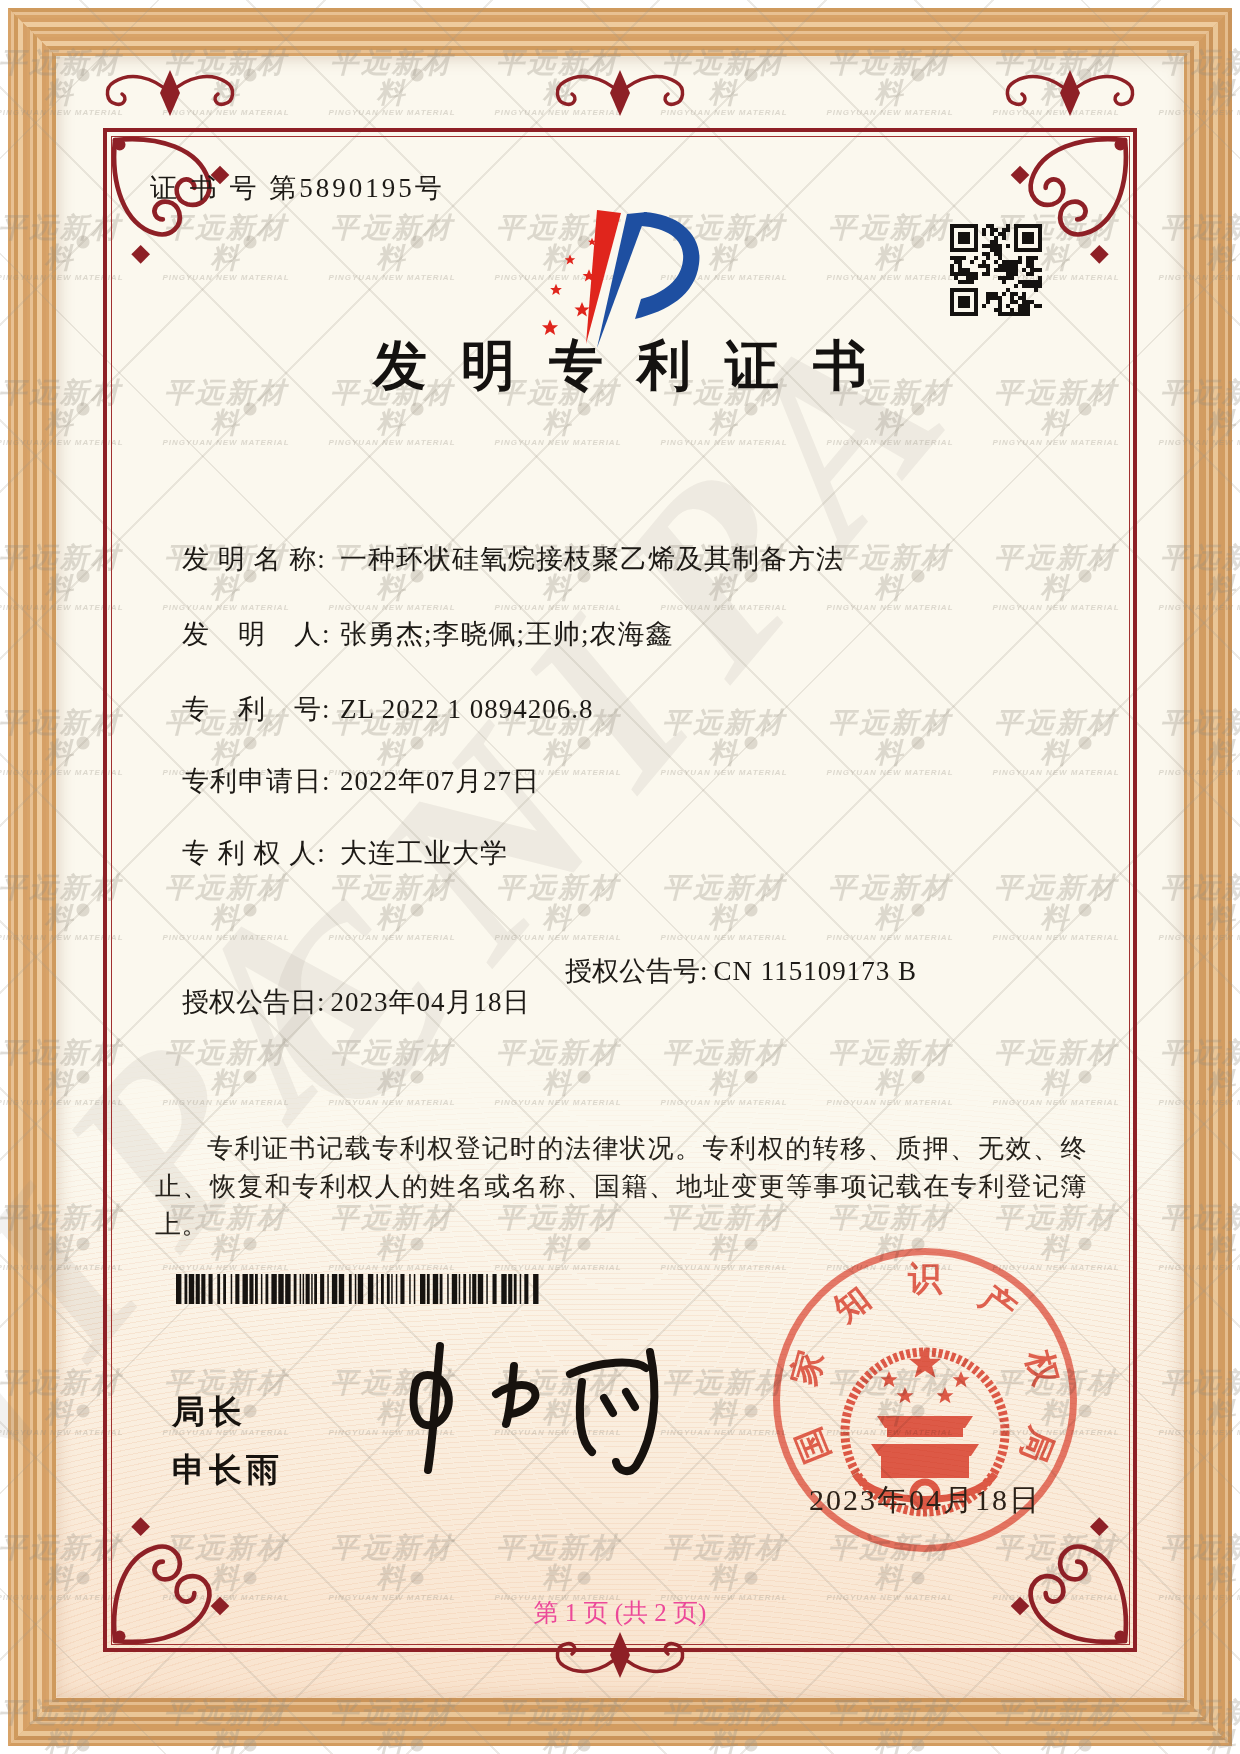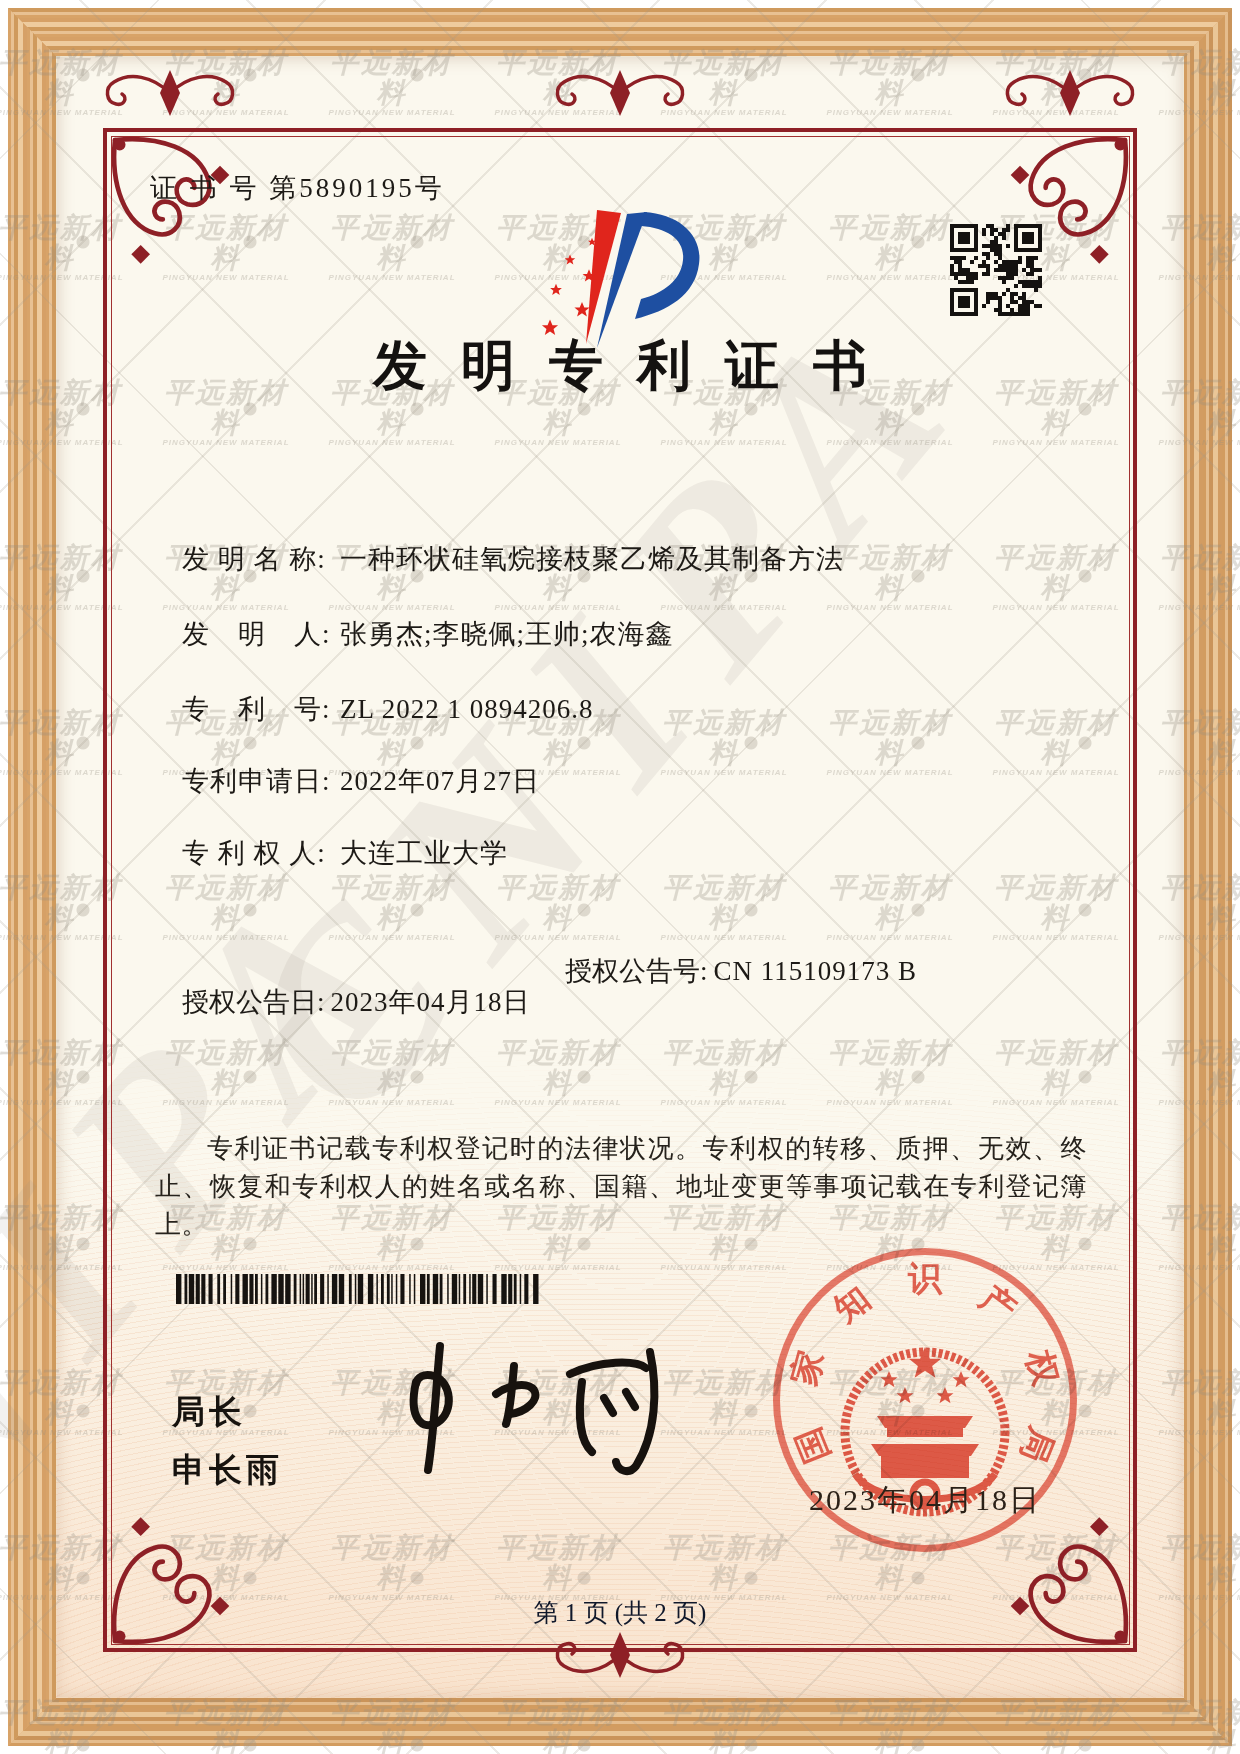--- a/index.html
+++ b/index.html
@@ -62,21 +62,21 @@
     letter-spacing:34px;text-indent:34px;color:#141210;}
   .frow{left:155px;width:950px;font-size:27px;white-space:pre;}
   .flabel{display:inline-block;min-width:152px;letter-spacing:1px;}
   .fvalue{margin-left:6px;letter-spacing:1px;}
   .grant2{position:absolute;left:410px;top:0;white-space:pre;}
   .para{left:155px;width:932px;font-size:26px;line-height:38px;text-align:justify;
     text-indent:52px;color:#26221c;letter-spacing:.5px;}
   .barcode{left:176px;top:1274px;width:370px;height:30px;}
   .signer{left:172px;font-size:33px;font-weight:bold;color:#17130f;
     font-family:"Liberation Sans","DejaVu Sans",sans-serif;letter-spacing:4px;}
-  .page-note{left:0;width:1240px;top:1596px;text-align:center;font-size:25px;color:#0f172a;}
+  .page-note{left:0;width:1240px;top:1596px;text-align:center;font-size:25px;color:#ec4899;}
   .cont-note{left:0;width:1240px;top:1664px;text-align:center;font-size:30px;color:#24201a;letter-spacing:6px;}
 
   
   .seal{position:absolute;left:765px;top:1240px;width:320px;height:320px;z-index:6;
     mix-blend-mode:multiply;opacity:.93;}
   .seal-ring{position:absolute;inset:8px;border:7px solid rgba(224,84,68,.82);border-radius:50%;}
   .seal-char{position:absolute;width:36px;height:36px;text-align:center;line-height:36px;
     font-size:34px;font-weight:bold;color:rgba(222,76,60,.92);}
   .seal-date{position:absolute;left:765px;top:1480px;width:320px;text-align:center;z-index:7;
     font-size:30px;color:#2b2118;letter-spacing:2px;}

